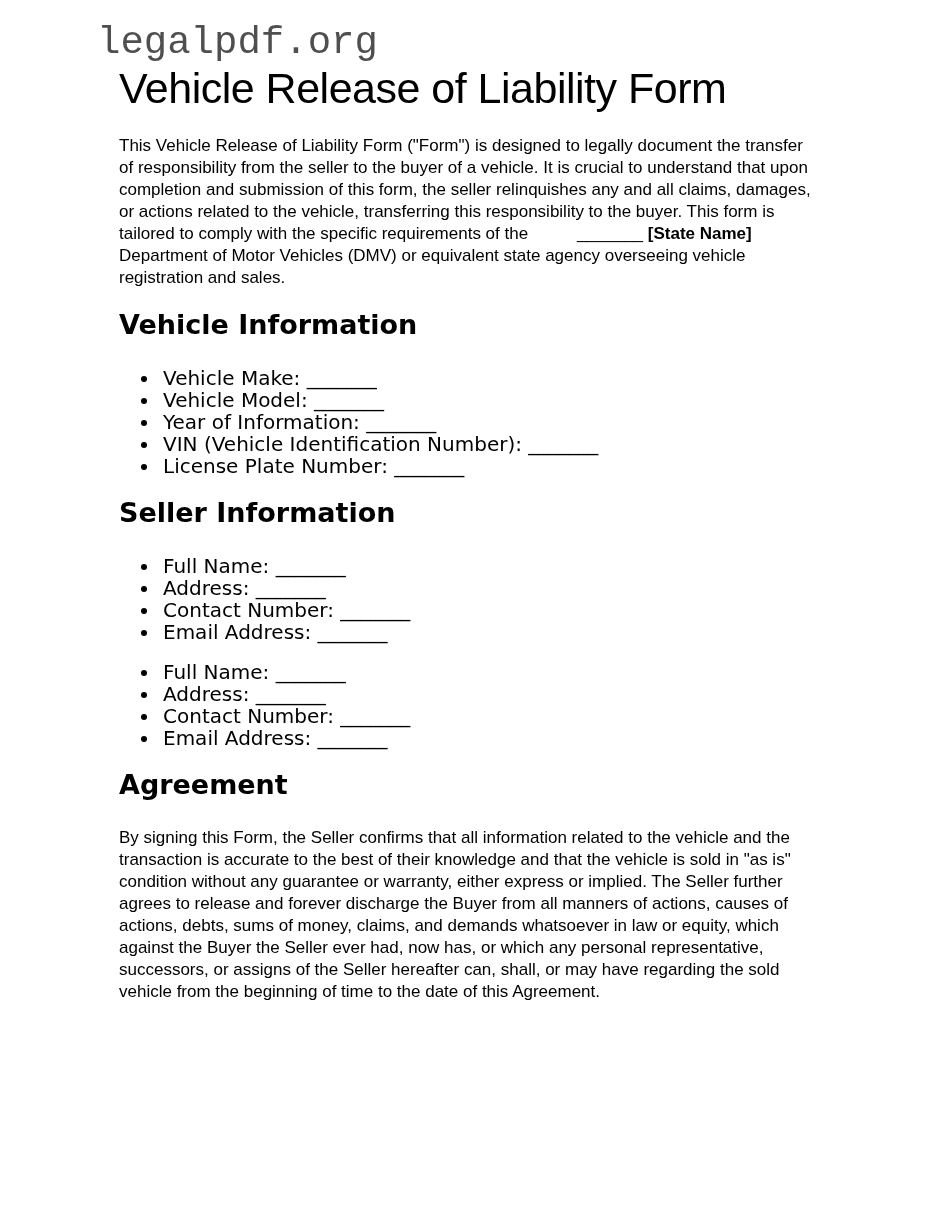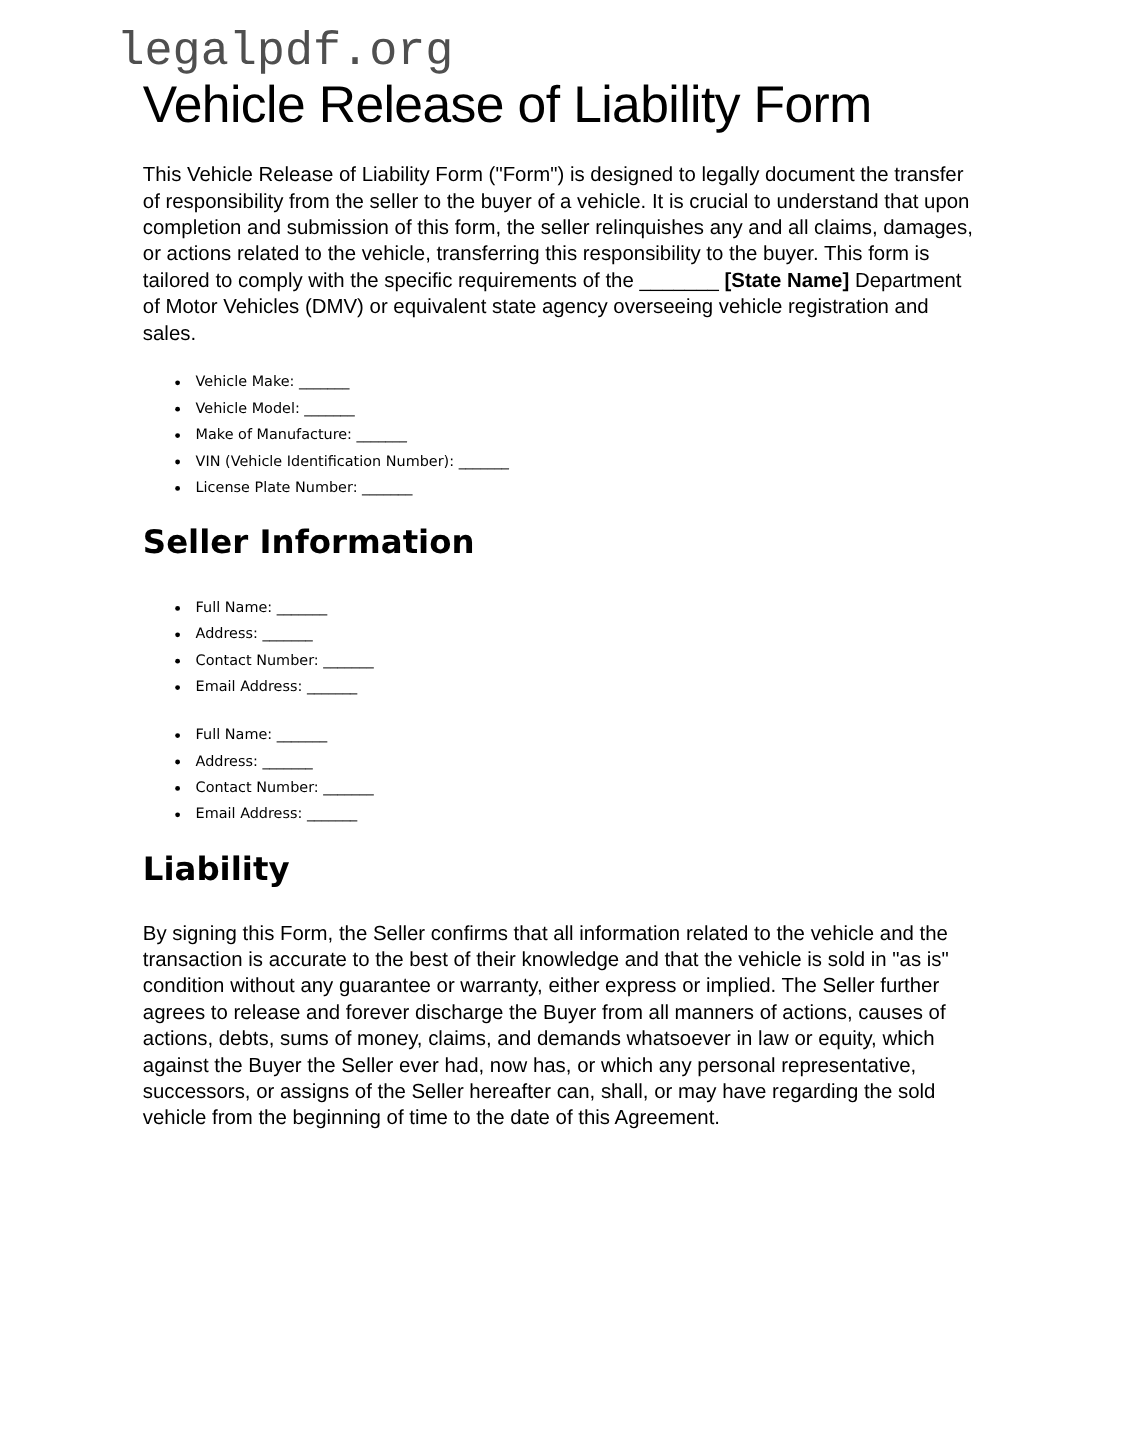--- a/index.html
+++ b/index.html
@@ -56,48 +56,49 @@
     line-height: 22px;
   }
 
   p strong { font-weight: 700; }
 
   ul {
     margin: 14px 0 18px 0;
     padding: 0 0 0 41px;
     list-style: disc outside;
     font-family: "DejaVu Sans", sans-serif;
-    font-size: 12px;
+    font-size: 20px;
     line-height: 22px;
   }
 
   li { padding-left: 3px; }
 
-  .blank { white-space: nowrap; }
+  .blank { white-space: nowrap; margin-left: 44px; }
 </style>
 </head>
 <body>
 
 <div class="page">
 
   <div class="logo">legalpdf.org</div>
 
   <h1>Vehicle Release of Liability Form</h1>
 
   <p><span>This Vehicle Release of Liability Form ("Form") is designed to legally document the transfer of responsibility from the seller to the buyer of a vehicle. It is crucial to understand that upon completion and submission of this form, the seller relinquishes any and all claims, damages, or actions related to the vehicle, transferring this responsibility to the buyer. This form is tailored to comply with the specific requirements of the</span>
     <span class="blank">_______</span>
     <strong>[State Name]</strong>
     <span>Department of Motor Vehicles (DMV) or equivalent state agency overseeing vehicle registration and sales.</span></p>
 
 
+  <h2>Vehicle Information</h2>
 
   <ul>
     <li>Vehicle Make: _______</li>
     <li>Vehicle Model: _______</li>
-    <li>Make of Manufacture: _______</li>
+    <li>Year of Information: _______</li>
     <li>VIN (Vehicle Identification Number): _______</li>
     <li>License Plate Number: _______</li>
   </ul>
 
   <h2>Seller Information</h2>
 
   <ul>
     <li>Full Name: _______</li>
     <li>Address: _______</li>
     <li>Contact Number: _______</li>
@@ -105,17 +106,17 @@
   </ul>
 
 
   <ul>
     <li>Full Name: _______</li>
     <li>Address: _______</li>
     <li>Contact Number: _______</li>
     <li>Email Address: _______</li>
   </ul>
 
-  <h2>Liability</h2>
+  <h2>Agreement</h2>
 
   <p>By signing this Form, the Seller confirms that all information related to the vehicle and the transaction is accurate to the best of their knowledge and that the vehicle is sold in "as is" condition without any guarantee or warranty, either express or implied. The Seller further agrees to release and forever discharge the Buyer from all manners of actions, causes of actions, debts, sums of money, claims, and demands whatsoever in law or equity, which against the Buyer the Seller ever had, now has, or which any personal representative, successors, or assigns of the Seller hereafter can, shall, or may have regarding the sold vehicle from the beginning of time to the date of this Agreement.</p>
 
 </div>
 
 </body></html>

